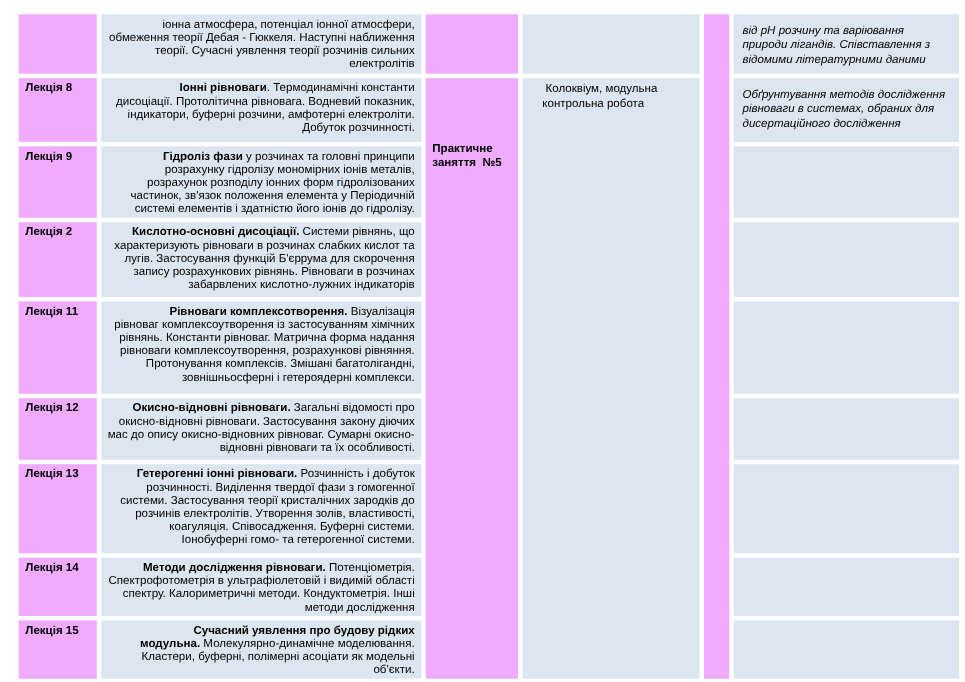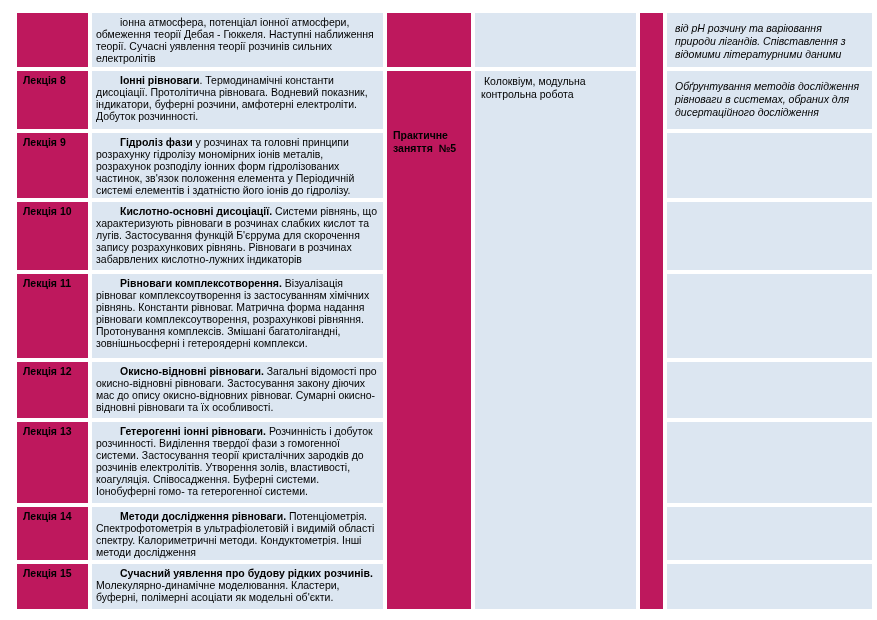--- a/index.html
+++ b/index.html
@@ -17,24 +17,24 @@
     left: 17px;
     top: 13px;
     display: grid;
     grid-template-columns: 71px 291px 84px 161px 23px 205px;
     grid-template-rows: minmax(54px,auto) minmax(58px,auto) minmax(59px,auto)
                         minmax(68px,auto) minmax(84px,auto) minmax(56px,auto)
                         minmax(81px,auto) minmax(47px,auto) minmax(45px,auto);
     gap: 4px;
   }
   .cell { box-sizing: border-box; }
-  .tan  { background: #be185d; }
+  .tan  { background: #f0abfc; }
   .blue { background: #dce6f1; }
   .c1 { grid-column: 1; }
-  .c2 { grid-column: 2; }
+  .c2 { grid-column: 2; text-align: right; }
   .c3 { grid-column: 3; }
   .c4 { grid-column: 4; }
   .c5 { grid-column: 5; }
   .c6 { grid-column: 6; }
   .lecture-label {
     font-size: 10.5px;
     font-weight: bold;
     line-height: 12px;
     display: block;
     padding: 3px 2px 0 6px;
@@ -52,20 +52,21 @@
     line-height: 13px;
     padding: 58px 14px 0 6px;
     white-space: pre-wrap;
   }
   .assessment-text {
     display: block;
     font-size: 10.5px;
     line-height: 13px;
     padding: 4px 10px 0 6px;
     white-space: pre-wrap;
+    margin-left: 12px;
   }
   .task-text {
     display: block;
     font-size: 10.5px;
     line-height: 13px;
     padding: 9px 8px 2px 8px;
     font-style: italic;
   }
 </style>
 </head>
@@ -77,21 +78,21 @@
     <div class="cell tan c1" style="grid-row:1">
         <span class="lecture-label"></span>
       </div>
     <div class="cell tan c1" style="grid-row:2">
         <span class="lecture-label">Лекція 8</span>
       </div>
     <div class="cell tan c1" style="grid-row:3">
         <span class="lecture-label">Лекція 9</span>
       </div>
     <div class="cell tan c1" style="grid-row:4">
-        <span class="lecture-label">Лекція 10</span>
+        <span class="lecture-label">Лекція 2</span>
       </div>
     <div class="cell tan c1" style="grid-row:5">
         <span class="lecture-label">Лекція 11</span>
       </div>
     <div class="cell tan c1" style="grid-row:6">
         <span class="lecture-label">Лекція 12</span>
       </div>
     <div class="cell tan c1" style="grid-row:7">
         <span class="lecture-label">Лекція 13</span>
       </div>
@@ -103,21 +104,21 @@
       </div>
 
     <div class="cell blue c2 desc" style="grid-row:1"><span class="lead"></span><span>іонна атмосфера, потенціал іонної атмосфери, обмеження теорії Дебая - Гюккеля. Наступні наближення теорії. Сучасні уявлення теорії розчинів сильних електролітів</span></div>
     <div class="cell blue c2 desc" style="grid-row:2"><span class="lead">Іонні рівноваги</span><span>. Термодинамічні константи дисоціації. Протолітична рівновага. Водневий показник, індикатори, буферні розчини, амфотерні електроліти. Добуток розчинності.</span></div>
     <div class="cell blue c2 desc" style="grid-row:3"><span class="lead">Гідроліз фази</span><span> у розчинах та головні принципи розрахунку гідролізу мономірних іонів металів, розрахунок розподілу іонних форм гідролізованих частинок, зв'язок положення елемента у Періодичній системі елементів і здатністю його іонів до гідролізу.</span></div>
     <div class="cell blue c2 desc" style="grid-row:4"><span class="lead">Кислотно-основні дисоціації.</span><span> Системи рівнянь, що характеризують рівноваги в розчинах слабких кислот та лугів. Застосування функцій Б'єррума для скорочення запису розрахункових рівнянь. Рівноваги в розчинах забарвлених кислотно-лужних індикаторів</span></div>
     <div class="cell blue c2 desc" style="grid-row:5"><span class="lead">Рівноваги комплексотворення.</span><span> Візуалізація рівноваг комплексоутворення із застосуванням хімічних рівнянь. Константи рівноваг. Матрична форма надання рівноваги комплексоутворення, розрахункові рівняння. Протонування комплексів. Змішані багатолігандні, зовнішньосферні і гетероядерні комплекси.</span></div>
     <div class="cell blue c2 desc" style="grid-row:6"><span class="lead">Окисно-відновні рівноваги.</span><span> Загальні відомості про окисно-відновні рівноваги. Застосування закону діючих мас до опису окисно-відновних рівноваг.  Сумарні окисно-відновні рівноваги та їх особливості.</span></div>
     <div class="cell blue c2 desc" style="grid-row:8"><span class="lead">Методи дослідження рівноваги.</span><span> Потенціометрія. Спектрофотометрія в ультрафіолетовій і видимій області спектру. Калориметричні методи. Кондуктометрія. Інші методи дослідження</span></div>
     <div class="cell blue c2 desc" style="grid-row:7"><span class="lead">Гетерогенні іонні рівноваги.</span><span> Розчинність і добуток розчинності. Виділення твердої фази з гомогенної системи. Застосування теорії кристалічних зародків до розчинів електролітів. Утворення золів, властивості, коагуляція. Співосадження. Буферні системи. Іонобуферні гомо- та гетерогенної системи.</span></div>
-    <div class="cell blue c2 desc" style="grid-row:9"><span class="lead">Сучасний уявлення про будову рідких розчинів.</span><span> Молекулярно-динамічне моделювання. Кластери, буферні, полімерні асоціати як модельні об'єкти.</span></div>
+    <div class="cell blue c2 desc" style="grid-row:9"><span class="lead">Сучасний уявлення про будову рідких модульна.</span><span> Молекулярно-динамічне моделювання. Кластери, буферні, полімерні асоціати як модельні об'єкти.</span></div>
 
     <div class="cell tan c3" style="grid-row:1"></div>
     <div class="cell tan c3" style="grid-row:2/10">
         <span class="practical-label">Практичне
 заняття  №5</span>
       </div>
 
     <div class="cell blue c4" style="grid-row:1"></div>
     <div class="cell blue c4" style="grid-row:2/10">
         <span class="assessment-text"> Колоквіум, модульна контрольна робота</span>

